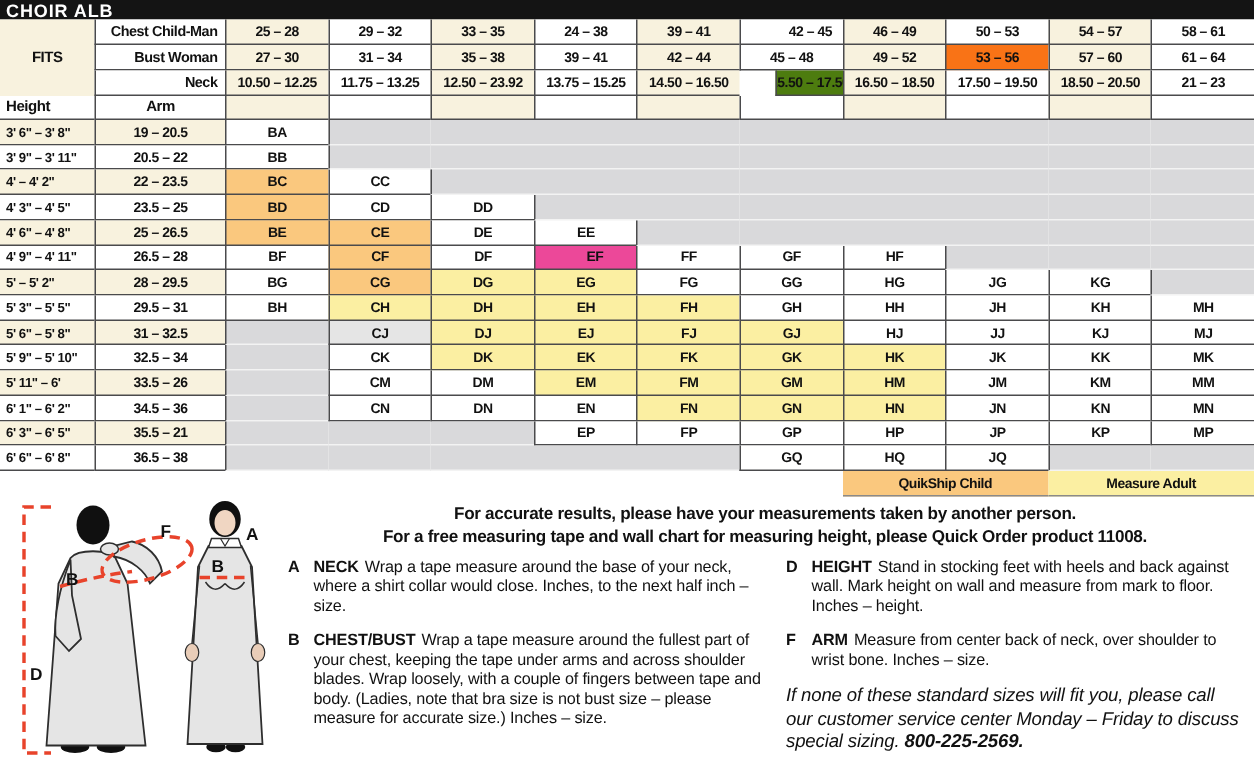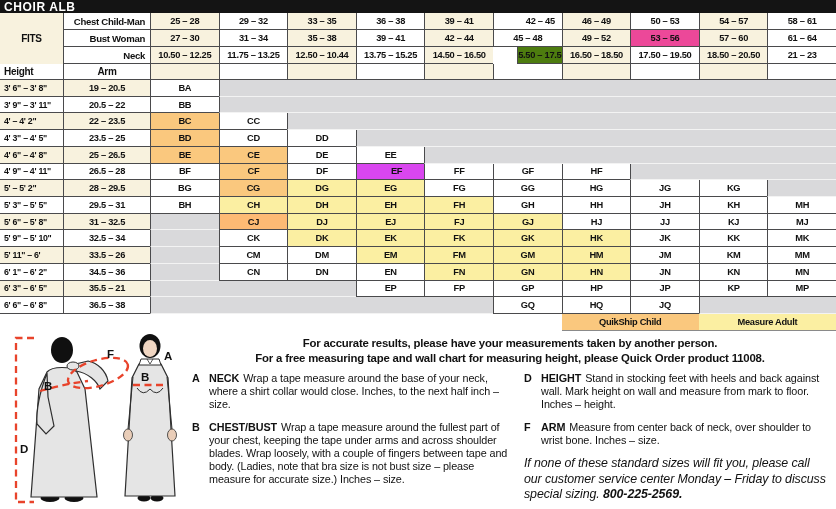--- a/index.html
+++ b/index.html
@@ -58,35 +58,35 @@
       <div class="cell right" style="grid-area: 2 / 2; background: rgb(255, 255, 255); border-left: 1px solid rgb(74, 74, 76); border-bottom: 1px solid rgb(74, 74, 76); font-size: 9.6px;">Bust Woman</div>
       <div class="cell right" style="grid-area: 3 / 2; background: rgb(255, 255, 255); border-left: 1px solid rgb(74, 74, 76); border-bottom: 1px solid rgb(74, 74, 76); font-size: 9.6px;">Neck</div>
       <div class="cell" style="grid-area: 1 / 3; background: rgb(248, 242, 222); border-left: 1px solid rgb(74, 74, 76); border-bottom: 1px solid rgb(74, 74, 76);">25 – 28</div>
       <div class="cell" style="grid-area: 2 / 3; background: rgb(248, 242, 222); border-left: 1px solid rgb(74, 74, 76); border-bottom: 1px solid rgb(74, 74, 76);">27 – 30</div>
       <div class="cell" style="grid-area: 3 / 3; background: rgb(248, 242, 222); border-left: 1px solid rgb(74, 74, 76); border-bottom: 1px solid rgb(74, 74, 76);">10.50 – 12.25</div>
       <div class="cell" style="grid-area: 1 / 4; background: rgb(255, 255, 255); border-left: 1px solid rgb(74, 74, 76); border-bottom: 1px solid rgb(74, 74, 76);">29 – 32</div>
       <div class="cell" style="grid-area: 2 / 4; background: rgb(255, 255, 255); border-left: 1px solid rgb(74, 74, 76); border-bottom: 1px solid rgb(74, 74, 76);">31 – 34</div>
       <div class="cell" style="grid-area: 3 / 4; background: rgb(255, 255, 255); border-left: 1px solid rgb(74, 74, 76); border-bottom: 1px solid rgb(74, 74, 76);">11.75 – 13.25</div>
       <div class="cell" style="grid-area: 1 / 5; background: rgb(248, 242, 222); border-left: 1px solid rgb(74, 74, 76); border-bottom: 1px solid rgb(74, 74, 76);">33 – 35</div>
       <div class="cell" style="grid-area: 2 / 5; background: rgb(248, 242, 222); border-left: 1px solid rgb(74, 74, 76); border-bottom: 1px solid rgb(74, 74, 76);">35 – 38</div>
-      <div class="cell" style="grid-area: 3 / 5; background: rgb(248, 242, 222); border-left: 1px solid rgb(74, 74, 76); border-bottom: 1px solid rgb(74, 74, 76);">12.50 – 10.44</div>
-      <div class="cell" style="grid-area: 1 / 6; background: rgb(255, 255, 255); border-left: 1px solid rgb(74, 74, 76); border-bottom: 1px solid rgb(74, 74, 76);">36 – 38</div>
+      <div class="cell" style="grid-area: 3 / 5; background: rgb(248, 242, 222); border-left: 1px solid rgb(74, 74, 76); border-bottom: 1px solid rgb(74, 74, 76);">12.50 – 23.92</div>
+      <div class="cell" style="grid-area: 1 / 6; background: rgb(255, 255, 255); border-left: 1px solid rgb(74, 74, 76); border-bottom: 1px solid rgb(74, 74, 76);">24 – 38</div>
       <div class="cell" style="grid-area: 2 / 6; background: rgb(255, 255, 255); border-left: 1px solid rgb(74, 74, 76); border-bottom: 1px solid rgb(74, 74, 76);">39 – 41</div>
       <div class="cell" style="grid-area: 3 / 6; background: rgb(255, 255, 255); border-left: 1px solid rgb(74, 74, 76); border-bottom: 1px solid rgb(74, 74, 76);">13.75 – 15.25</div>
       <div class="cell" style="grid-area: 1 / 7; background: rgb(248, 242, 222); border-left: 1px solid rgb(74, 74, 76); border-bottom: 1px solid rgb(74, 74, 76);">39 – 41</div>
       <div class="cell" style="grid-area: 2 / 7; background: rgb(248, 242, 222); border-left: 1px solid rgb(74, 74, 76); border-bottom: 1px solid rgb(74, 74, 76);">42 – 44</div>
       <div class="cell" style="grid-area: 3 / 7; background: rgb(248, 242, 222); border-left: 1px solid rgb(74, 74, 76); border-bottom: 1px solid rgb(74, 74, 76);">14.50 – 16.50</div>
       <div class="cell" style="grid-area: 1 / 8; background: rgb(255, 255, 255); border-left: 1px solid rgb(74, 74, 76); border-bottom: 1px solid rgb(74, 74, 76); padding-left: 25px;">42 – 45</div>
       <div class="cell" style="grid-area: 2 / 8; background: rgb(255, 255, 255); border-left: 1px solid rgb(74, 74, 76); border-bottom: 1px solid rgb(74, 74, 76);">45 – 48</div>
       <div class="cell" style="grid-area: 3 / 8; background: #4d7c0f; border-left: 1px solid rgb(74, 74, 76); border-bottom: 1px solid rgb(74, 74, 76); margin-left: 24px;">15.50 – 17.50</div>
       <div class="cell" style="grid-area: 1 / 9; background: rgb(248, 242, 222); border-left: 1px solid rgb(74, 74, 76); border-bottom: 1px solid rgb(74, 74, 76);">46 – 49</div>
       <div class="cell" style="grid-area: 2 / 9; background: rgb(248, 242, 222); border-left: 1px solid rgb(74, 74, 76); border-bottom: 1px solid rgb(74, 74, 76);">49 – 52</div>
       <div class="cell" style="grid-area: 3 / 9; background: rgb(248, 242, 222); border-left: 1px solid rgb(74, 74, 76); border-bottom: 1px solid rgb(74, 74, 76);">16.50 – 18.50</div>
       <div class="cell" style="grid-area: 1 / 10; background: rgb(255, 255, 255); border-left: 1px solid rgb(74, 74, 76); border-bottom: 1px solid rgb(74, 74, 76);">50 – 53</div>
-      <div class="cell" style="grid-area: 2 / 10; background: #ec4899; border-left: 1px solid rgb(74, 74, 76); border-bottom: 1px solid rgb(74, 74, 76);">53 – 56</div>
+      <div class="cell" style="grid-area: 2 / 10; background: #f97316; border-left: 1px solid rgb(74, 74, 76); border-bottom: 1px solid rgb(74, 74, 76);">53 – 56</div>
       <div class="cell" style="grid-area: 3 / 10; background: rgb(255, 255, 255); border-left: 1px solid rgb(74, 74, 76); border-bottom: 1px solid rgb(74, 74, 76);">17.50 – 19.50</div>
       <div class="cell" style="grid-area: 1 / 11; background: rgb(248, 242, 222); border-left: 1px solid rgb(74, 74, 76); border-bottom: 1px solid rgb(74, 74, 76);">54 – 57</div>
       <div class="cell" style="grid-area: 2 / 11; background: rgb(248, 242, 222); border-left: 1px solid rgb(74, 74, 76); border-bottom: 1px solid rgb(74, 74, 76);">57 – 60</div>
       <div class="cell" style="grid-area: 3 / 11; background: rgb(248, 242, 222); border-left: 1px solid rgb(74, 74, 76); border-bottom: 1px solid rgb(74, 74, 76);">18.50 – 20.50</div>
       <div class="cell" style="grid-area: 1 / 12; background: rgb(255, 255, 255); border-left: 1px solid rgb(74, 74, 76); border-bottom: 1px solid rgb(74, 74, 76);">58 – 61</div>
       <div class="cell" style="grid-area: 2 / 12; background: rgb(255, 255, 255); border-left: 1px solid rgb(74, 74, 76); border-bottom: 1px solid rgb(74, 74, 76);">61 – 64</div>
       <div class="cell" style="grid-area: 3 / 12; background: rgb(255, 255, 255); border-left: 1px solid rgb(74, 74, 76); border-bottom: 1px solid rgb(74, 74, 76);">21 – 23</div>
       <div class="cell left" style="grid-area: 4 / 1; background: rgb(255, 255, 255); border-bottom: 1px solid rgb(74, 74, 76); font-size: 10px;">Height</div>
       <div class="cell" style="grid-area: 4 / 2; background: rgb(255, 255, 255); border-left: 1px solid rgb(74, 74, 76); border-bottom: 1px solid rgb(74, 74, 76); font-size: 10px;">Arm</div>
       <div class="cell" style="grid-area: 4 / 3; background: rgb(248, 242, 222); border-left: 1px solid rgb(74, 74, 76); border-bottom: 1px solid rgb(74, 74, 76);"></div>
@@ -157,21 +157,21 @@
       <div class="cell" style="grid-area: 9 / 8; background: rgb(217, 217, 219); border-bottom: 1px solid rgb(243, 243, 243);"></div>
       <div class="cell" style="grid-area: 9 / 9; background: rgb(217, 217, 219); border-bottom: 1px solid rgb(243, 243, 243);"></div>
       <div class="cell" style="grid-area: 9 / 10; background: rgb(217, 217, 219); border-bottom: 1px solid rgb(243, 243, 243);"></div>
       <div class="cell" style="grid-area: 9 / 11; background: rgb(217, 217, 219); border-bottom: 1px solid rgb(243, 243, 243);"></div>
       <div class="cell" style="grid-area: 9 / 12; background: rgb(217, 217, 219); border-bottom: 1px solid rgb(243, 243, 243);"></div>
       <div class="cell left" style="grid-area: 10 / 1; background: rgb(255, 255, 255); border-bottom: 1px solid rgb(74, 74, 76); font-size: 8.8px;">4' 9" – 4' 11"</div>
       <div class="cell" style="grid-area: 10 / 2; background: rgb(255, 255, 255); border-left: 1px solid rgb(74, 74, 76); border-bottom: 1px solid rgb(74, 74, 76);">26.5 – 28</div>
       <div class="cell" style="grid-area: 10 / 3; background: rgb(255, 255, 255); border-left: 1px solid rgb(74, 74, 76); border-bottom: 1px solid rgb(74, 74, 76);">BF</div>
       <div class="cell" style="grid-area: 10 / 4; background: rgb(250, 200, 126); border-left: 1px solid rgb(74, 74, 76); border-bottom: 1px solid rgb(74, 74, 76);">CF</div>
       <div class="cell" style="grid-area: 10 / 5; background: rgb(255, 255, 255); border-left: 1px solid rgb(74, 74, 76); border-bottom: 1px solid rgb(74, 74, 76);">DF</div>
-      <div class="cell" style="grid-area: 10 / 6; background: #d946ef; border-left: 1px solid rgb(74, 74, 76); border-bottom: 1px solid rgb(74, 74, 76); padding-left: 12px;">EF</div>
+      <div class="cell" style="grid-area: 10 / 6; background: #ec4899; border-left: 1px solid rgb(74, 74, 76); border-bottom: 1px solid rgb(74, 74, 76); padding-left: 12px;">EF</div>
       <div class="cell" style="grid-area: 10 / 7; background: rgb(255, 255, 255); border-left: 1px solid rgb(74, 74, 76); border-bottom: 1px solid rgb(74, 74, 76);">FF</div>
       <div class="cell" style="grid-area: 10 / 8; background: rgb(255, 255, 255); border-left: 1px solid rgb(74, 74, 76); border-bottom: 1px solid rgb(74, 74, 76);">GF</div>
       <div class="cell" style="grid-area: 10 / 9; background: rgb(255, 255, 255); border-left: 1px solid rgb(74, 74, 76); border-bottom: 1px solid rgb(74, 74, 76);">HF</div>
       <div class="cell" style="grid-area: 10 / 10; background: rgb(217, 217, 219); border-left: 1px solid rgb(74, 74, 76); border-bottom: 1px solid rgb(243, 243, 243);"></div>
       <div class="cell" style="grid-area: 10 / 11; background: rgb(217, 217, 219); border-bottom: 1px solid rgb(243, 243, 243);"></div>
       <div class="cell" style="grid-area: 10 / 12; background: rgb(217, 217, 219); border-bottom: 1px solid rgb(243, 243, 243);"></div>
       <div class="cell left" style="grid-area: 11 / 1; background: rgb(248, 242, 222); border-bottom: 1px solid rgb(74, 74, 76); font-size: 8.8px;">5' – 5' 2"</div>
       <div class="cell" style="grid-area: 11 / 2; background: rgb(248, 242, 222); border-left: 1px solid rgb(74, 74, 76); border-bottom: 1px solid rgb(74, 74, 76);">28 – 29.5</div>
       <div class="cell" style="grid-area: 11 / 3; background: rgb(255, 255, 255); border-left: 1px solid rgb(74, 74, 76); border-bottom: 1px solid rgb(74, 74, 76);">BG</div>
       <div class="cell" style="grid-area: 11 / 4; background: rgb(250, 200, 126); border-left: 1px solid rgb(74, 74, 76); border-bottom: 1px solid rgb(74, 74, 76);">CG</div>
@@ -191,21 +191,21 @@
       <div class="cell" style="grid-area: 12 / 6; background: rgb(251, 239, 162); border-left: 1px solid rgb(74, 74, 76); border-bottom: 1px solid rgb(74, 74, 76);">EH</div>
       <div class="cell" style="grid-area: 12 / 7; background: rgb(251, 239, 162); border-left: 1px solid rgb(74, 74, 76); border-bottom: 1px solid rgb(74, 74, 76);">FH</div>
       <div class="cell" style="grid-area: 12 / 8; background: rgb(255, 255, 255); border-left: 1px solid rgb(74, 74, 76); border-bottom: 1px solid rgb(74, 74, 76);">GH</div>
       <div class="cell" style="grid-area: 12 / 9; background: rgb(255, 255, 255); border-left: 1px solid rgb(74, 74, 76); border-bottom: 1px solid rgb(74, 74, 76);">HH</div>
       <div class="cell" style="grid-area: 12 / 10; background: rgb(255, 255, 255); border-left: 1px solid rgb(74, 74, 76); border-bottom: 1px solid rgb(74, 74, 76);">JH</div>
       <div class="cell" style="grid-area: 12 / 11; background: rgb(255, 255, 255); border-left: 1px solid rgb(74, 74, 76); border-bottom: 1px solid rgb(74, 74, 76);">KH</div>
       <div class="cell" style="grid-area: 12 / 12; background: rgb(255, 255, 255); border-left: 1px solid rgb(74, 74, 76); border-bottom: 1px solid rgb(74, 74, 76);">MH</div>
       <div class="cell left" style="grid-area: 13 / 1; background: rgb(248, 242, 222); border-bottom: 1px solid rgb(74, 74, 76); font-size: 8.8px;">5' 6" – 5' 8"</div>
       <div class="cell" style="grid-area: 13 / 2; background: rgb(248, 242, 222); border-left: 1px solid rgb(74, 74, 76); border-bottom: 1px solid rgb(74, 74, 76);">31 – 32.5</div>
       <div class="cell" style="grid-area: 13 / 3; background: rgb(217, 217, 219); border-left: 1px solid rgb(74, 74, 76); border-bottom: 1px solid rgb(243, 243, 243);"></div>
-      <div class="cell" style="grid-area: 13 / 4; background: #fdba74; border-left: 1px solid rgb(74, 74, 76); border-bottom: 1px solid rgb(74, 74, 76);">CJ</div>
+      <div class="cell" style="grid-area: 13 / 4; background: #e5e5e5; border-left: 1px solid rgb(74, 74, 76); border-bottom: 1px solid rgb(74, 74, 76);">CJ</div>
       <div class="cell" style="grid-area: 13 / 5; background: rgb(251, 239, 162); border-left: 1px solid rgb(74, 74, 76); border-bottom: 1px solid rgb(74, 74, 76);">DJ</div>
       <div class="cell" style="grid-area: 13 / 6; background: rgb(251, 239, 162); border-left: 1px solid rgb(74, 74, 76); border-bottom: 1px solid rgb(74, 74, 76);">EJ</div>
       <div class="cell" style="grid-area: 13 / 7; background: rgb(251, 239, 162); border-left: 1px solid rgb(74, 74, 76); border-bottom: 1px solid rgb(74, 74, 76);">FJ</div>
       <div class="cell" style="grid-area: 13 / 8; background: rgb(251, 239, 162); border-left: 1px solid rgb(74, 74, 76); border-bottom: 1px solid rgb(74, 74, 76);">GJ</div>
       <div class="cell" style="grid-area: 13 / 9; background: rgb(255, 255, 255); border-left: 1px solid rgb(74, 74, 76); border-bottom: 1px solid rgb(74, 74, 76);">HJ</div>
       <div class="cell" style="grid-area: 13 / 10; background: rgb(255, 255, 255); border-left: 1px solid rgb(74, 74, 76); border-bottom: 1px solid rgb(74, 74, 76);">JJ</div>
       <div class="cell" style="grid-area: 13 / 11; background: rgb(255, 255, 255); border-left: 1px solid rgb(74, 74, 76); border-bottom: 1px solid rgb(74, 74, 76);">KJ</div>
       <div class="cell" style="grid-area: 13 / 12; background: rgb(255, 255, 255); border-left: 1px solid rgb(74, 74, 76); border-bottom: 1px solid rgb(74, 74, 76);">MJ</div>
       <div class="cell left" style="grid-area: 14 / 1; background: rgb(255, 255, 255); border-bottom: 1px solid rgb(74, 74, 76); font-size: 8.8px;">5' 9" – 5' 10"</div>
       <div class="cell" style="grid-area: 14 / 2; background: rgb(255, 255, 255); border-left: 1px solid rgb(74, 74, 76); border-bottom: 1px solid rgb(74, 74, 76);">32.5 – 34</div>

